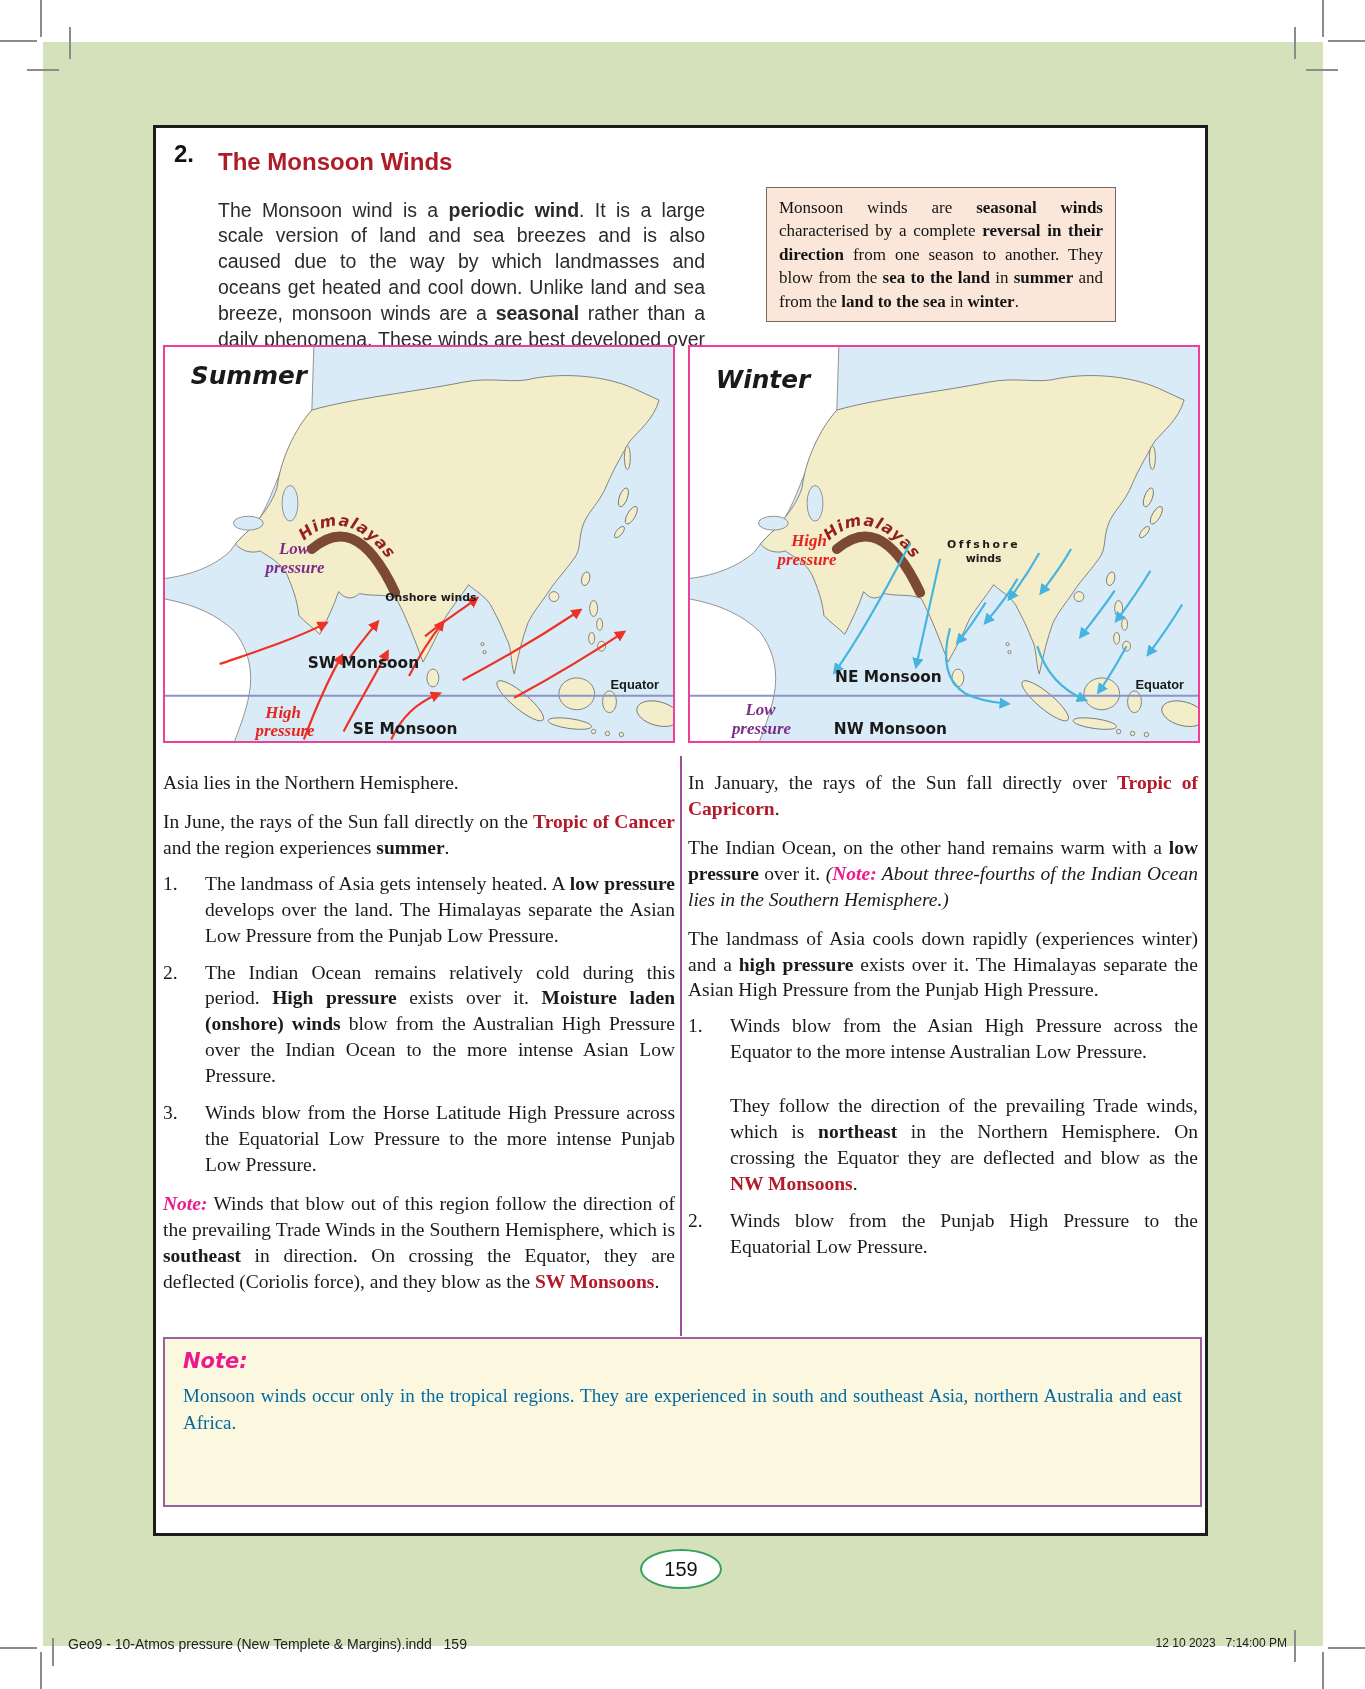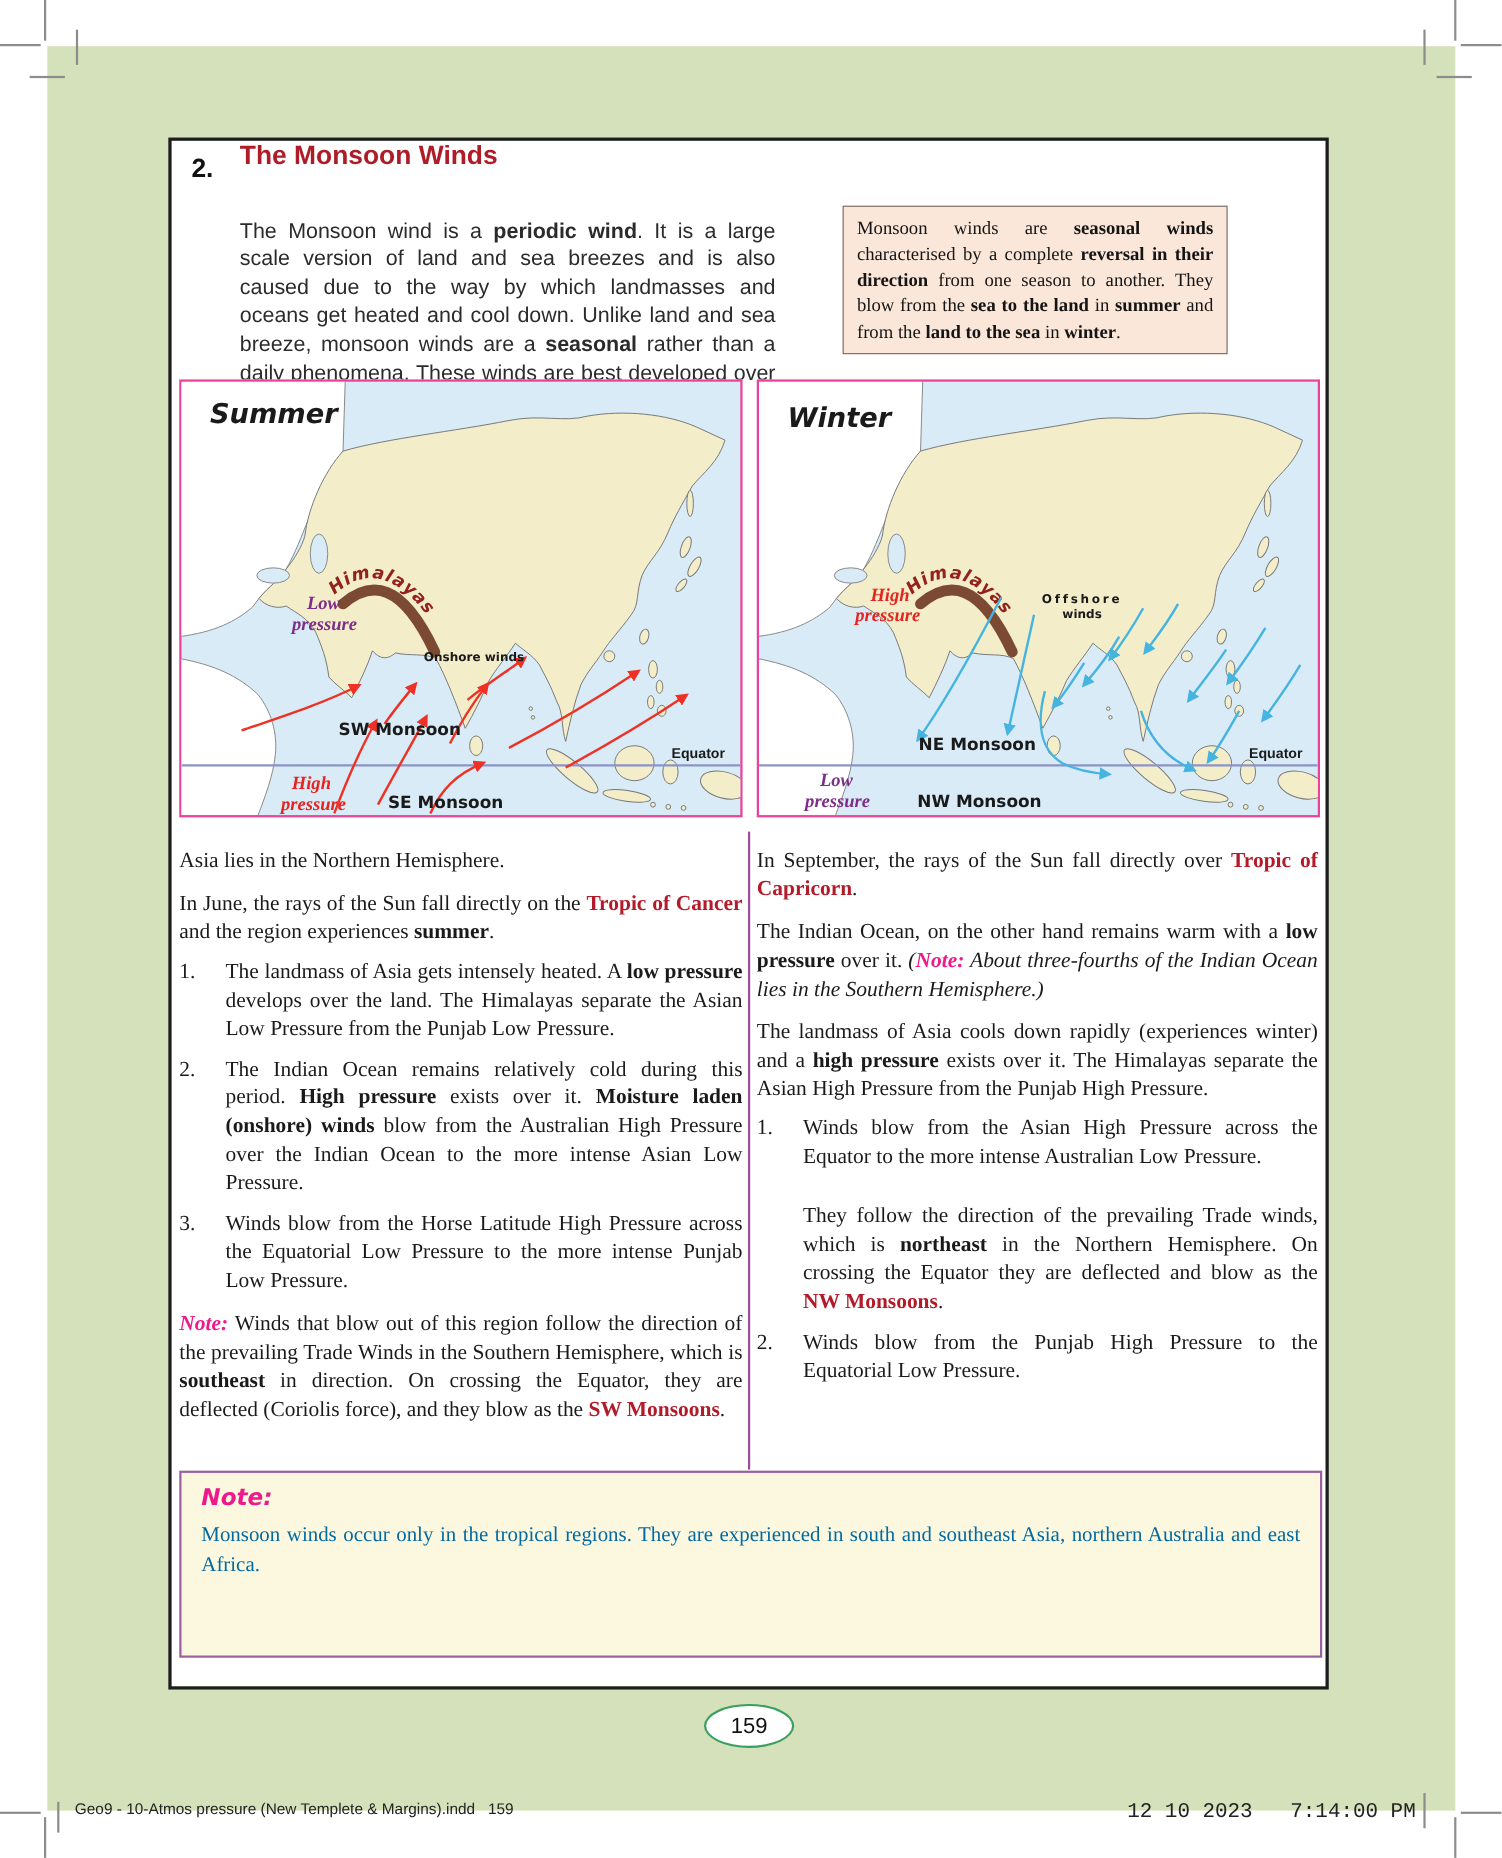--- a/index.html
+++ b/index.html
@@ -6,21 +6,21 @@
   body{
     position:relative;width:1365px;height:1689px;background:#ffffff;
     font-family:"Liberation Serif",serif;color:#1a1a1a;overflow:hidden;
   }
   .green-page{position:absolute;left:43px;top:42px;width:1280px;height:1604px;background:#d5e1ba;}
   .crop{position:absolute;background:#8c8c8c;}
   .frame{position:absolute;left:153px;top:125px;width:1049px;height:1405px;background:#ffffff;border:3px solid #1d1d1d;}
 
   
   .h-num{position:absolute;left:18px;top:12px;font-family:"Liberation Sans",sans-serif;font-weight:bold;font-size:24px;color:#111;}
-  .h-title{position:absolute;left:62px;top:0;font-family:"Liberation Sans",sans-serif;font-weight:bold;font-size:24px;color:#ae1c27;}
+  .h-title{position:absolute;left:62px;top:20px;font-family:"Liberation Sans",sans-serif;font-weight:bold;font-size:24px;color:#ae1c27;}
 
   .intro{position:absolute;left:62px;top:50px;width:487px;font-family:"Liberation Sans",sans-serif;
          font-size:19.5px;line-height:1.33;text-align:justify;color:#2b2b2b;}
 
   .infobox{position:absolute;left:610px;top:59px;width:324px;background:#fbe7da;border:1px solid #77675c;
            padding:8px 12px;font-size:17px;line-height:1.38;text-align:justify;color:#141414;}
 
   
   .map{position:absolute;top:217px;width:508px;height:394px;border:2px solid #ee3f9b;background:#d8ebf6;}
   .map.summer{left:7px;}
@@ -48,21 +48,21 @@
            padding:10px 18px;}
   .nb-title{font-family:"DejaVu Sans",sans-serif;font-style:italic;font-weight:bold;font-size:21px;color:#ec1a8c;}
   .nb-p{font-size:19px;line-height:1.42;text-align:justify;margin-top:10px;color:#0369a1;}
 
   
   .page-ellipse{position:absolute;left:640px;top:1549px;width:78px;height:36px;background:#ffffff;
                 border:2px solid #3aa060;border-radius:50%;display:flex;align-items:center;justify-content:center;
                 font-family:"Liberation Sans",sans-serif;font-size:20px;color:#111;}
 
   .footer-left{position:absolute;left:68px;top:1636px;font-family:"Liberation Sans",sans-serif;font-size:14px;color:#222;white-space:pre;}
-  .footer-right{position:absolute;right:78px;top:1636px;font-family:Liberation Mono, monospace;font-size:19px;color:#222;white-space:pre;text-align:right;}
+  .footer-right{position:absolute;right:78px;top:1636px;font-family:Liberation Sans, sans-serif;font-size:12px;color:#222;white-space:pre;text-align:right;}
 
   
   .map-title{font-family:"DejaVu Sans",sans-serif;font-style:italic;font-weight:bold;font-size:25px;fill:#1a1a1a;}
   .monsoon-label{font-family:"DejaVu Sans",sans-serif;font-weight:bold;font-size:15.5px;fill:#1a1a1a;}
   .small-label{font-family:"DejaVu Sans",sans-serif;font-weight:bold;font-size:11px;fill:#1a1a1a;}
   .equator-label{font-family:"Liberation Sans",sans-serif;font-weight:bold;font-size:13px;fill:#1a1a1a;}
   .press-purple{font-family:"Liberation Serif",serif;font-style:italic;font-weight:bold;font-size:17px;fill:#7c2d88;}
   .press-red{font-family:"Liberation Serif",serif;font-style:italic;font-weight:bold;font-size:17px;fill:#e6231e;}
   .hima-text{font-family:"DejaVu Sans",sans-serif;font-style:italic;font-weight:bold;font-size:16px;fill:#93211c;letter-spacing:1px;}
   .land{fill:#f3edca;stroke:#777;stroke-width:0.9;}
@@ -248,21 +248,21 @@
       <div class="body"><span>The Indian Ocean remains relatively cold during this period. </span><span class="seg-b">High pressure</span><span> exists over it. </span><span class="seg-b">Moisture laden (onshore) winds</span><span> blow from the Australian High Pressure over the Indian Ocean to the more intense Asian Low Pressure.</span></div>
     </div>
     <div class="li">
       <span class="num">3.</span>
       <div class="body"><span>Winds blow from the Horse Latitude High Pressure across the Equatorial Low Pressure to the more intense Punjab Low Pressure.</span></div>
     </div>
     <p><span class="seg-mi">Note:</span><span> Winds that blow out of this region follow the direction of the prevailing Trade Winds in the Southern Hemisphere, which is </span><span class="seg-b">southeast</span><span> in direction. On crossing the Equator, they are deflected (Coriolis force), and they blow  as the </span><span class="seg-rb">SW Monsoons</span><span>.</span></p>
   </div>
 
   <div class="col right">
-    <p><span>In September, the rays of the Sun fall directly over </span><span class="seg-rb">Tropic of Capricorn</span><span>.</span></p>
+    <p><span>In January, the rays of the Sun fall directly over </span><span class="seg-rb">Tropic of Capricorn</span><span>.</span></p>
     <p><span>The Indian Ocean, on the other hand remains warm with a </span><span class="seg-b">low pressure</span><span> over it. </span><span class="seg-i">(</span><span class="seg-mi">Note:</span><span class="seg-i"> About three-fourths of the Indian Ocean lies in the Southern Hemisphere.)</span></p>
     <p><span>The landmass of Asia cools down rapidly (experiences winter) and a </span><span class="seg-b">high pressure</span><span> exists over it. The Himalayas separate the Asian High Pressure from the Punjab High Pressure.</span></p>
     <div class="li">
       <span class="num">1.</span>
       <div class="body">
         <div><span>Winds blow from the Asian High Pressure across the Equator to the more intense Australian Low Pressure.</span></div>
         <div class="extra"><span>They follow the direction of the prevailing Trade winds, which is </span><span class="seg-b">northeast</span><span> in the Northern Hemisphere. On crossing the Equator they are deflected and blow as the </span><span class="seg-rb">NW Monsoons</span><span>.</span></div>
       </div>
     </div>
     <div class="li">

